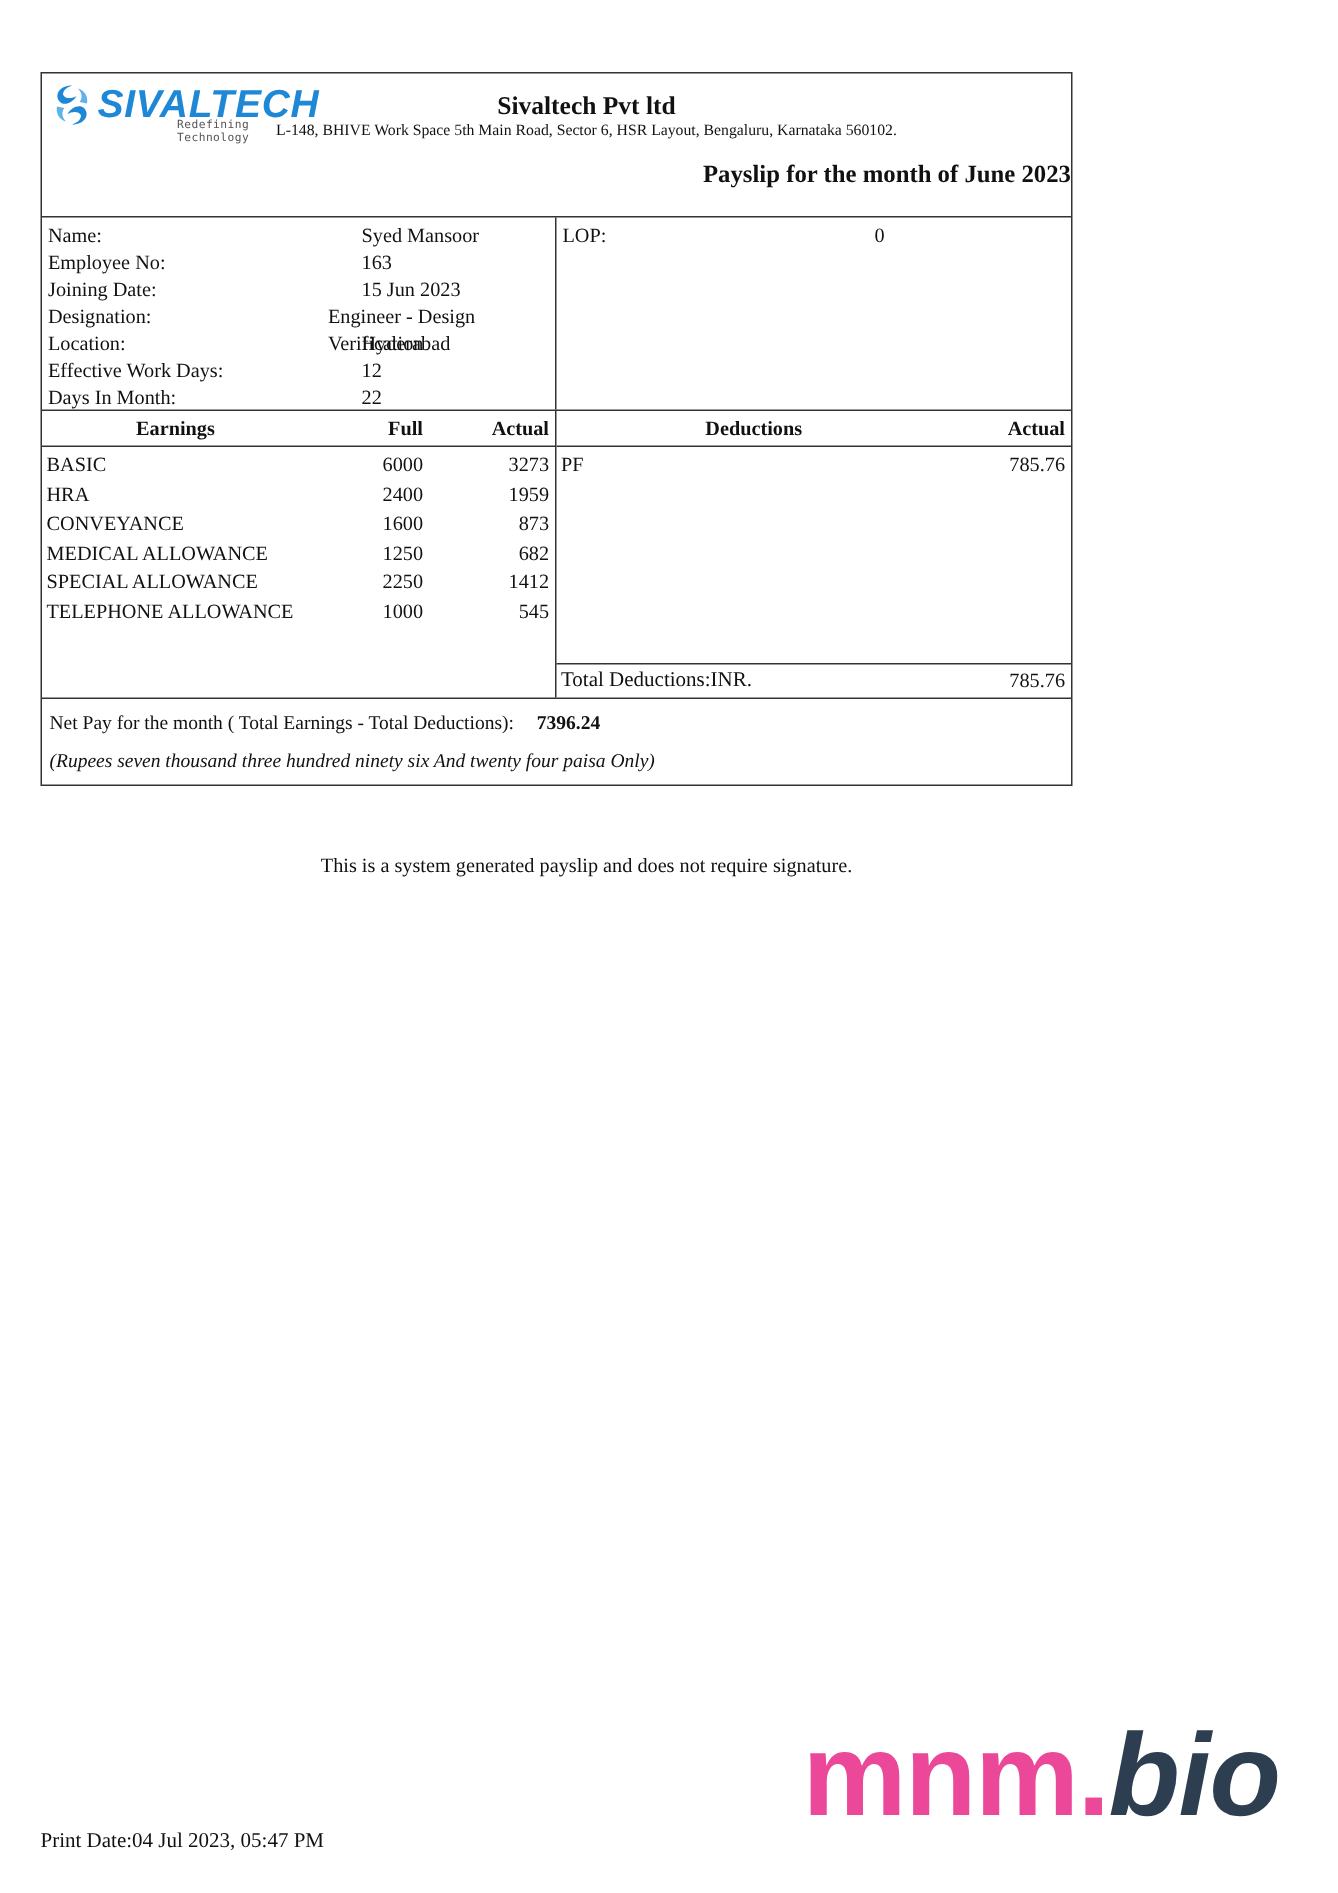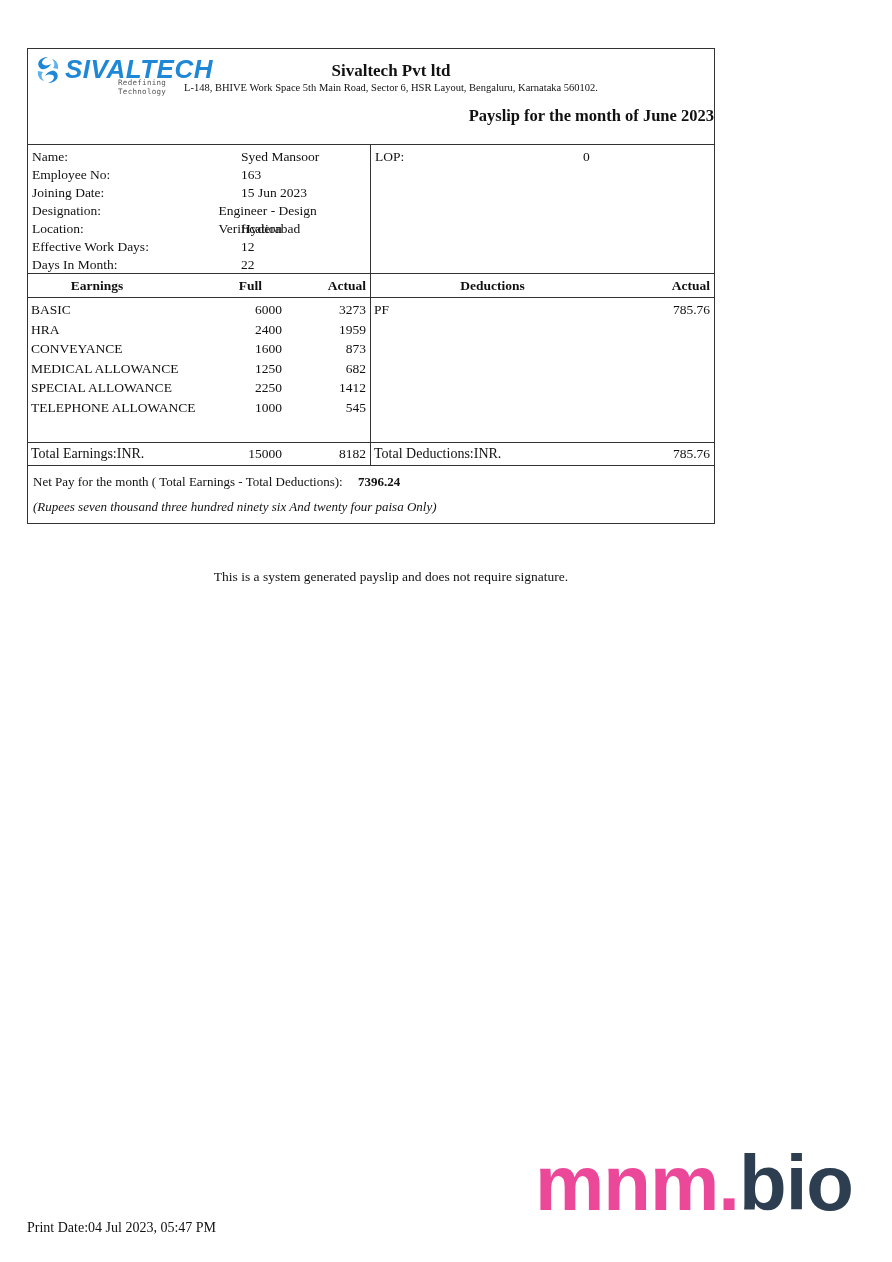--- a/index.html
+++ b/index.html
@@ -38,21 +38,21 @@
     .info-col { width: 50%; box-sizing: border-box; padding: 3px 4px; }
     .info-col.left { border-right: 1px solid #333; }
     .info-row { display: flex; height: 18px; line-height: 18px; }
     .info-label { width: 209px; }
     .info-col.right .info-label { width: 208px; }
 
     
     .ed { display: flex; border-top: 1px solid #333; }
     .ed-col { width: 50%; box-sizing: border-box; }
     .ed-col.left { border-right: 1px solid #333; }
-    .ed-head { display: flex; height: 23px; line-height: 23px; font-weight: bold; border-bottom: 1px solid #333; padding: 0 4px; gap: 20px; }
+    .ed-head { display: flex; height: 23px; line-height: 23px; font-weight: bold; border-bottom: 1px solid #333; padding: 0 4px; }
     .ed-body { height: 142px; padding: 2px 4px 0 3px; }
     .ed-row { display: flex; height: 19.6px; line-height: 19.6px; }
     .c-name { flex: 1; }
     .c-full { width: 80px; text-align: right; }
     .c-act { width: 84px; text-align: right; }
     .ed-head .c-name { text-align: center; }
     .ed-col.right .ed-head .c-name { text-align: center; padding-left: 40px; }
     .ed-col.right .c-act { width: 120px; text-align: right; }
     .ed-total { display: flex; height: 22px; line-height: 22px; border-top: 1px solid #333; padding: 0 4px 0 3px; font-size: 14px; }
     .ed-total .c-full, .ed-total .c-act { font-size: 13.5px; }
@@ -67,21 +67,21 @@
     .system-note span { position: relative; left: 20px; }
 
     .print-date { position: absolute; left: 27px; top: 1220px; font-size: 14px; }
 
     .watermark {
       position: absolute; left: 535px; top: 1143px;
       font-family: "Liberation Sans", "DejaVu Sans", sans-serif;
       font-weight: bold; font-size: 78px; line-height: 80px; letter-spacing: -1px;
     }
     .wm-a { color: #ec4899; }
-    .wm-b { color: #2c3e50; }
+    .wm-b { color: #2c3e50; font-style: italic; }
   </style>
 </head>
 <body>
 
 <div class="page">
   <div class="box">
 
     <div class="header">
       <div class="logo">
         <svg width="30" height="32" viewBox="0 0 30 32" style="position:absolute;left:0;top:0;">
@@ -171,25 +171,20 @@
             <span class="c-name">SPECIAL ALLOWANCE</span>
             <span class="c-full">2250</span>
             <span class="c-act">1412</span>
           </div>
           <div class="ed-row">
             <span class="c-name">TELEPHONE ALLOWANCE</span>
             <span class="c-full">1000</span>
             <span class="c-act">545</span>
           </div>
         </div>
-        <div class="ed-total">
-          <span class="c-name">Total Earnings:INR.</span>
-          <span class="c-full">15000</span>
-          <span class="c-act">8182</span>
-        </div>
       </div>
 
       <div class="ed-col right">
         <div class="ed-head">
           <span class="c-name">Deductions</span>
           <span class="c-act">Actual</span>
         </div>
         <div class="ed-body">
           <div class="ed-row">
             <span class="c-name">PF</span>

